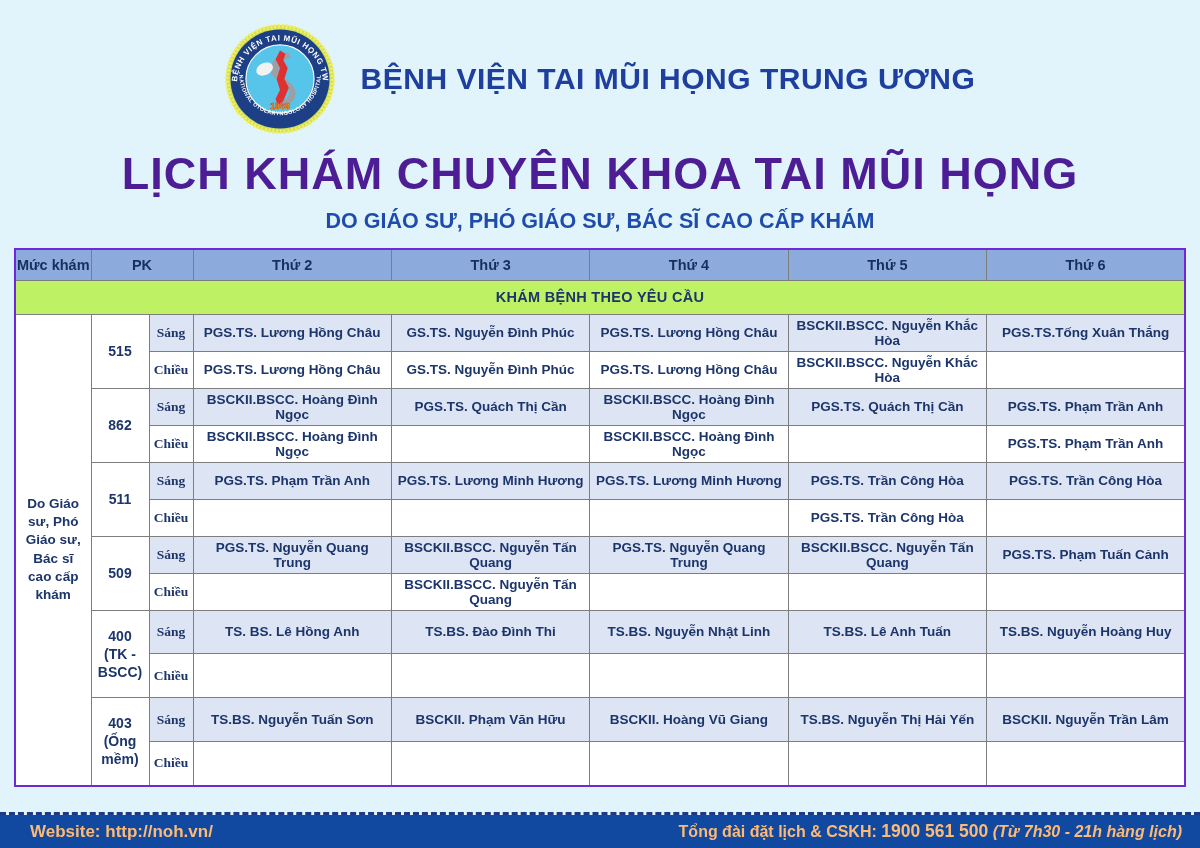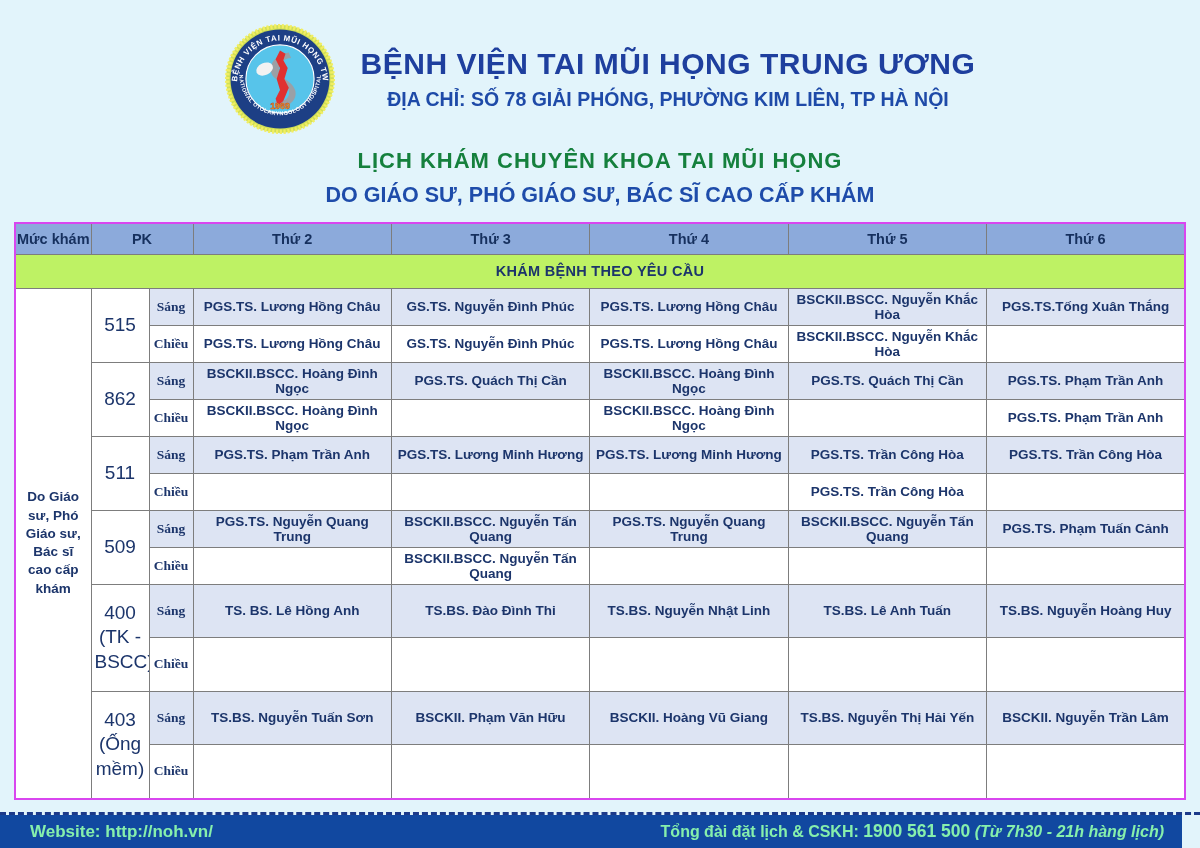--- a/index.html
+++ b/index.html
@@ -23,37 +23,37 @@
   .hosp-name {
     font-size: 30px; font-weight: bold; color: #1e3f9e; letter-spacing: 0.5px;
   }
   .hosp-addr {
     margin-top: 7px; font-size: 19.5px; font-weight: bold; color: #1e4aa8;
   }
 
   
   .title-block { text-align: center; margin-top: 14px; }
   .main-title {
-    font-size: 22px; font-weight: bold; color: #15803d; letter-spacing: 1px;
+    font-size: 45px; font-weight: bold; color: #4c1d95; letter-spacing: 1px;
   }
   .sub-title {
     margin-top: 9px; font-size: 21.5px; font-weight: bold; color: #1e4caa;
   }
   .date-range {
     margin-top: 8px; font-size: 18.5px; font-weight: bold; color: #14336e;
   }
 
   
   table.sched {
     width: 1172px;
     margin: 14px auto 0 auto;
     border-collapse: collapse;
     table-layout: fixed;
     background: #ffffff;
-    border: 2px solid #d946ef;
+    border: 2px solid #6d28d9;
   }
   table.sched th, table.sched td {
     border: 1px solid #7d7d7d;
     text-align: center;
     vertical-align: middle;
     color: #1c356b;
     overflow: hidden;
   }
   table.sched th {
     background: #8caadb;
@@ -73,40 +73,40 @@
   tr.row-c { height: 37px; }
   td.level {
     background: #ffffff;
     font-size: 13.5px;
     font-weight: bold;
     padding: 0 6px;
     line-height: 1.35;
   }
   td.room {
     background: #ffffff;
-    font-size: 19px;
-    font-weight: normal;
+    font-size: 14px;
+    font-weight: bold;
     line-height: 1.3;
     padding: 16px 3px;
   }
   td.sess { font-size: 13.5px; font-weight: bold; font-family: Liberation Serif, serif; }
   td.doc  { font-size: 13.5px; font-weight: bold; padding: 0 4px; }
   tr.row-s td.sess, tr.row-s td.doc { background: #dde4f3; }
   tr.row-c td.sess, tr.row-c td.doc { background: #ffffff; margin-top: 42px; }
 
   
   .footer-dash {
     position: absolute; left: 0; right: 0; bottom: 33px;
     border-top: 3px dashed #1c3a8a;
   }
   .footer {
-    position: absolute; left: 0; right: 18px; bottom: 0; height: 33px;
+    position: absolute; left: 0; right: 0; bottom: 0; height: 33px;
     background: #1148a0;
     display: flex; align-items: center; justify-content: space-between;
-    color: #86efac;
+    color: #fdba74;
     padding: 0 18px 0 30px;
   }
   .footer .site { font-size: 17px; font-weight: bold; }
   .footer .hotline { font-size: 16px; }
   .footer .hotline .lbl { font-weight: bold; margin-top: 40px; }
   .footer .hotline .num { font-weight: bold; font-size: 17.5px; }
   .footer .hotline .hrs { font-style: italic; font-weight: bold; }
 </style>
 </head>
 <body>
@@ -129,21 +129,20 @@
         <textPath href="#arcBot" startOffset="50%" text-anchor="middle">NATIONAL OTOLARYNGOLOGY HOSPITAL</textPath>
       </text>
       <path d="M 58,26 C 46,28 40,36 42,44 C 44,52 56,52 58,60 C 60,68 52,72 46,70 L 45,74 C 56,78 66,70 64,61 C 62,52 50,50 49,43 C 48,36 54,31 60,31 Z" fill="#9aa0a6"></path>
       <ellipse cx="36" cy="41" rx="8" ry="5.5" fill="#f2f2f2" transform="rotate(-25 36 41)"></ellipse>
       <path d="M 50,24 L 55,27 L 53,33 L 57,40 L 54,50 L 58,58 L 53,70 L 48,74 L 46,68 L 50,60 L 47,50 L 50,40 L 46,32 Z" fill="#e03030"></path>
       <text x="50" y="77" font-size="8" font-weight="bold" fill="#f7c31c" text-anchor="middle" stroke="#c03020" stroke-width="0.4">1969</text>
     </svg>
   </div>
   <div class="hosp-text">
     <div class="hosp-name">BỆNH VIỆN TAI MŨI HỌNG TRUNG ƯƠNG</div>
-    <div class="hosp-addr">ĐỊA CHỈ: SỐ 78 GIẢI PHÓNG, PHƯỜNG KIM LIÊN, TP HÀ NỘI</div>
   </div>
 </div>
 
 <div class="title-block">
   <div class="main-title">LỊCH KHÁM CHUYÊN KHOA TAI MŨI HỌNG</div>
   <div class="sub-title">DO GIÁO SƯ, PHÓ GIÁO SƯ, BÁC SĨ CAO CẤP KHÁM</div>
 </div>
 
 <table class="sched">
   <colgroup>

